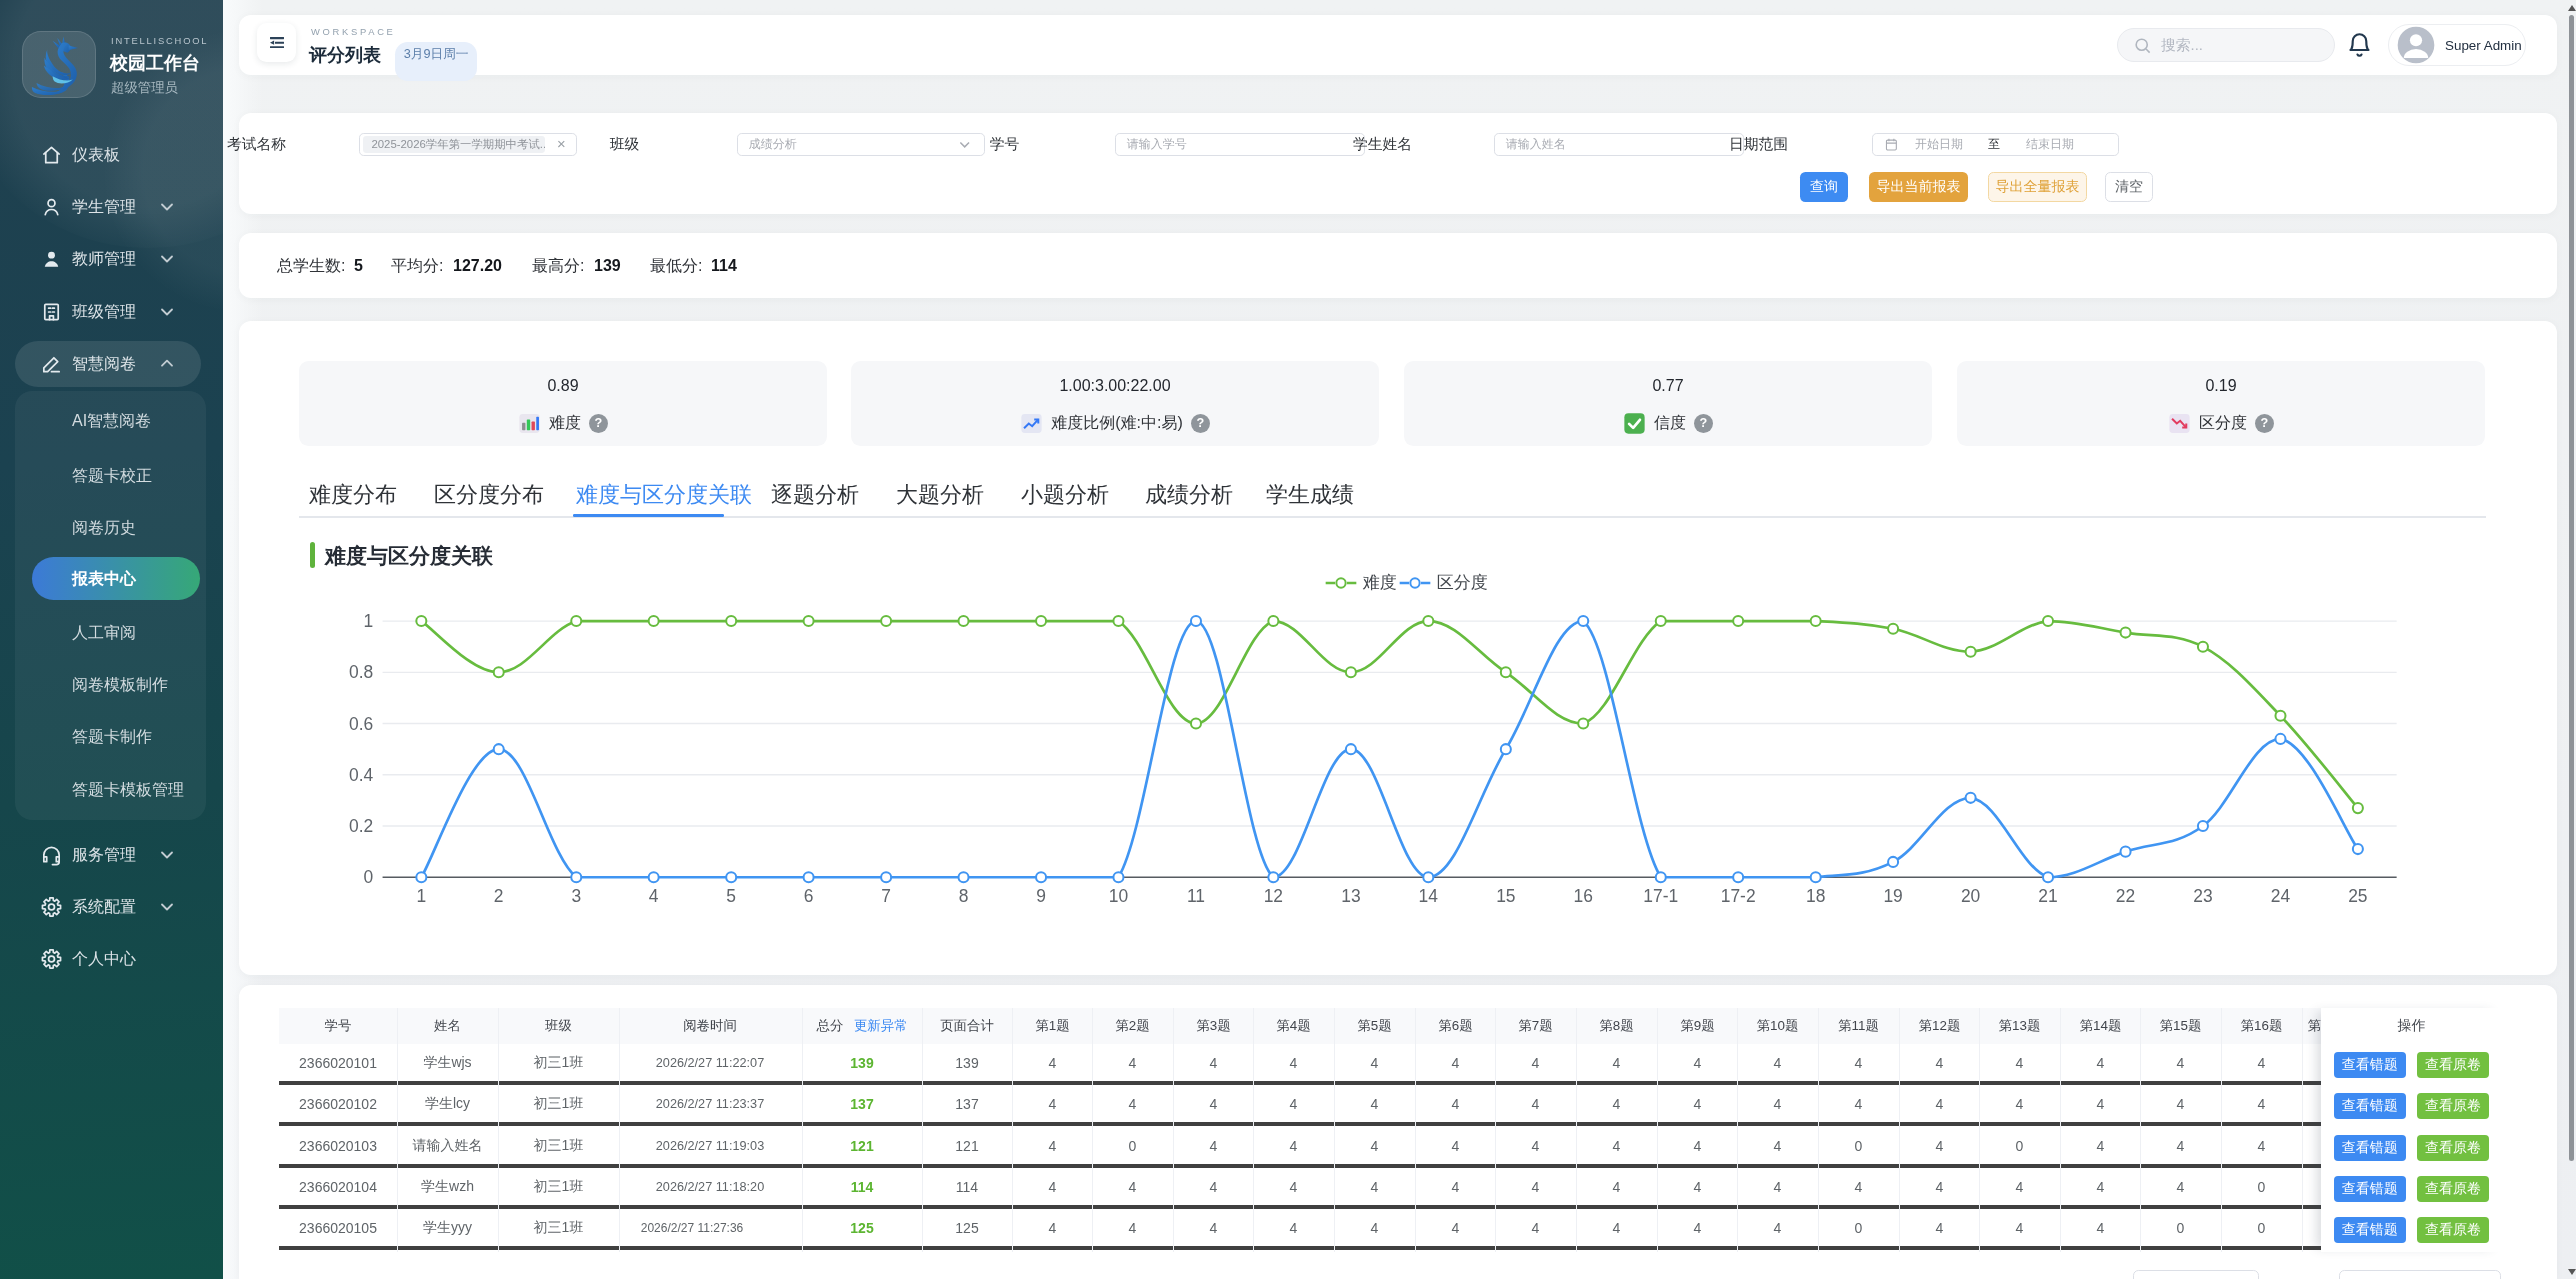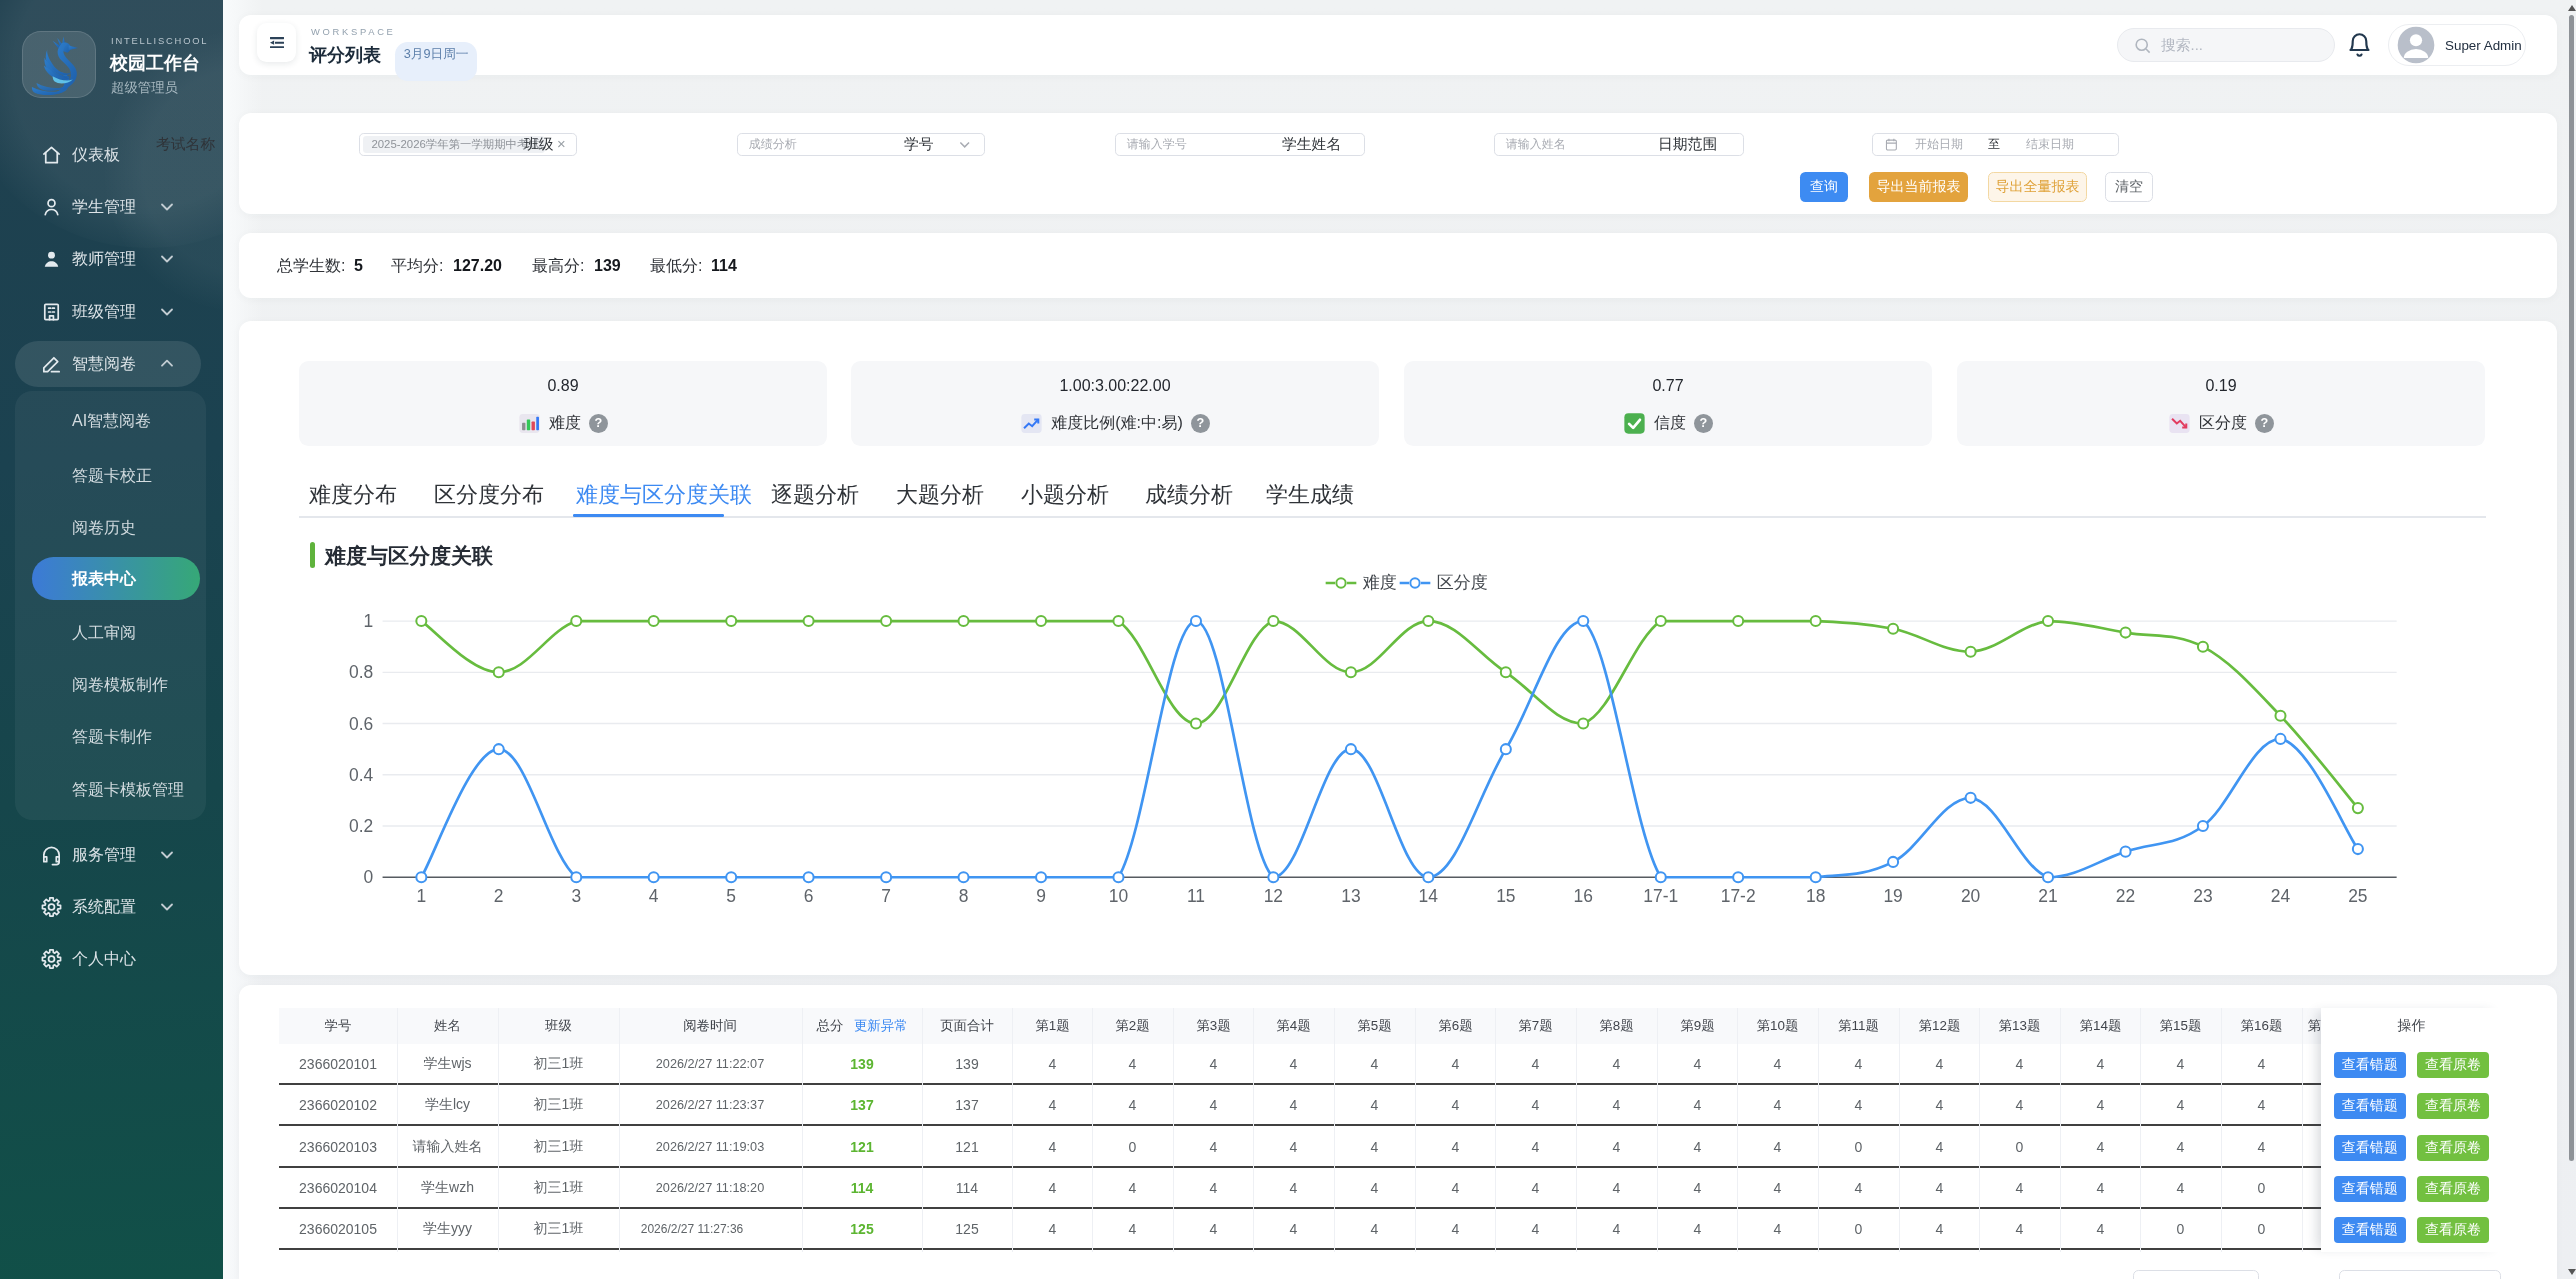--- a/index.html
+++ b/index.html
@@ -28,21 +28,21 @@
 #hamb{position:absolute;left:18px;top:8px;width:39px;height:39px;border-radius:9.4px;background:#fff;box-shadow:0 2px 6.7px rgba(30,45,60,.10)}
 .wsp{position:absolute;left:72px;top:11.4px;font-size:9.4px;letter-spacing:2.7px;color:#93a1ae}
 .ttl{position:absolute;left:70px;top:28px;font-size:18px;font-weight:bold;color:#1c2b3a;white-space:nowrap}
 .chip{position:absolute;left:156px;top:27px;height:39px;line-height:25.5px;padding:0 8.7px;background:#e7effb;border-radius:12.7px;font-size:12.7px;color:#5b7ea9;white-space:nowrap}
 #search{position:absolute;left:1878px;top:13.4px;width:218px;height:34px;border-radius:17px;background:#f5f6f8;border:0.7px solid #e8eaee;color:#b3b8c2;font-size:14.8px;line-height:32px}
 #search span{margin-left:43px}
 #avat{position:absolute;left:2149px;top:9.4px;width:138px;height:42px;border-radius:21px;border:0.7px solid #eceef1}
 .sname{position:absolute;left:56px;top:50%;transform:translateY(-50%);font-size:13.4px;color:#233041;white-space:nowrap}
 
 #filter{left:239px;top:113px;width:2318px;height:101px}
-.flab{position:absolute;top:20px;height:23px;line-height:23px;font-size:14.8px;color:#2f3338;text-align:left}
+.flab{position:absolute;top:20px;height:23px;line-height:23px;font-size:14.8px;color:#2f3338;text-align:center}
 .finp{position:absolute;top:20px;height:23px;border:1.1px solid #dcdfe6;border-radius:4.7px;background:#fff;font-size:12px;color:#a8abb2;line-height:21px;white-space:nowrap;overflow:hidden}
 .btn{position:absolute;top:59px;height:29.5px;border-radius:5.4px;font-size:14px;text-align:center;line-height:29.5px;white-space:nowrap}
 
 #stats{left:239px;top:233px;width:2318px;height:65px}
 #stats div{position:absolute;top:0;height:65px;line-height:65px;font-size:16px;color:#303338;white-space:nowrap}
 #stats b{font-size:16px;color:#15181d}
 
 #big{left:239px;top:321px;width:2318px;height:654px}
 .gbox{position:absolute;top:40px;width:528px;height:85px;border-radius:9.4px;background:#f6f7f9;text-align:center}
 .gval{margin-top:16px;font-size:16px;color:#23272e}
@@ -52,21 +52,21 @@
 .tabline{position:absolute;left:60px;top:195px;width:2187px;height:1.7px;background:#e4e7ec}
 .tabact{position:absolute;left:334px;top:193px;width:151px;height:3.4px;background:#3d8af2;border-radius:1.3px}
 .gbar{position:absolute;left:71px;top:221px;width:5.4px;height:25.5px;border-radius:2.7px;background:#5fb33c}
 .gtit{position:absolute;left:86px;top:221px;font-size:21px;font-weight:bold;color:#262c35;white-space:nowrap}
 .leg{position:absolute;top:250px;font-size:17px;color:#42474d;white-space:nowrap}
 
 #tcard{left:239px;top:985px;width:2318px;height:294px;border-bottom-left-radius:0;border-bottom-right-radius:0}
 #tbl{position:absolute;left:40px;top:23px;width:2223px;height:244px;font-size:14px;color:#5f6468}
 .hrow{position:absolute;left:0;top:0;width:2223px;height:36px;background:#f8f9fb;color:#41454c;font-size:13.4px}
 .cell{position:absolute;top:0;height:100%;display:flex;align-items:center;justify-content:center;white-space:nowrap}
-.brow{position:absolute;left:0;width:2223px;height:41px;border-bottom:2px solid #404040}
+.brow{position:absolute;left:0;width:2223px;height:41px;border-bottom:4px solid #404040}
 .vline{position:absolute;top:0;bottom:0;width:0.7px;background:#eef0f4}
 #ops{position:absolute;left:2042px;top:0;width:181px;height:244px;background:#fff;box-shadow:-8px 0 10.7px -4px rgba(50,60,80,.18)}
 .obtn{position:absolute;width:72px;height:25.5px;border-radius:4px;color:#fff;font-size:14px;text-align:center;line-height:25.5px}
 .ob1{background:#3d8af2}.ob2{background:#72c040}
 .pagbox{position:absolute;top:1270px;height:27px;background:#fff;border:1.3px solid #dcdfe6;border-radius:5.4px 5.4px 0 0}
 
 #sbthumb{position:absolute;left:2569px;top:14.8px;width:4.7px;height:1146px;background:#8e9297;border-radius:2.7px}
 .sbarr{position:absolute;left:2568px;width:0;height:0;border-left:4px solid transparent;border-right:4px solid transparent}
 </style></head><body>
 <div id="side">

